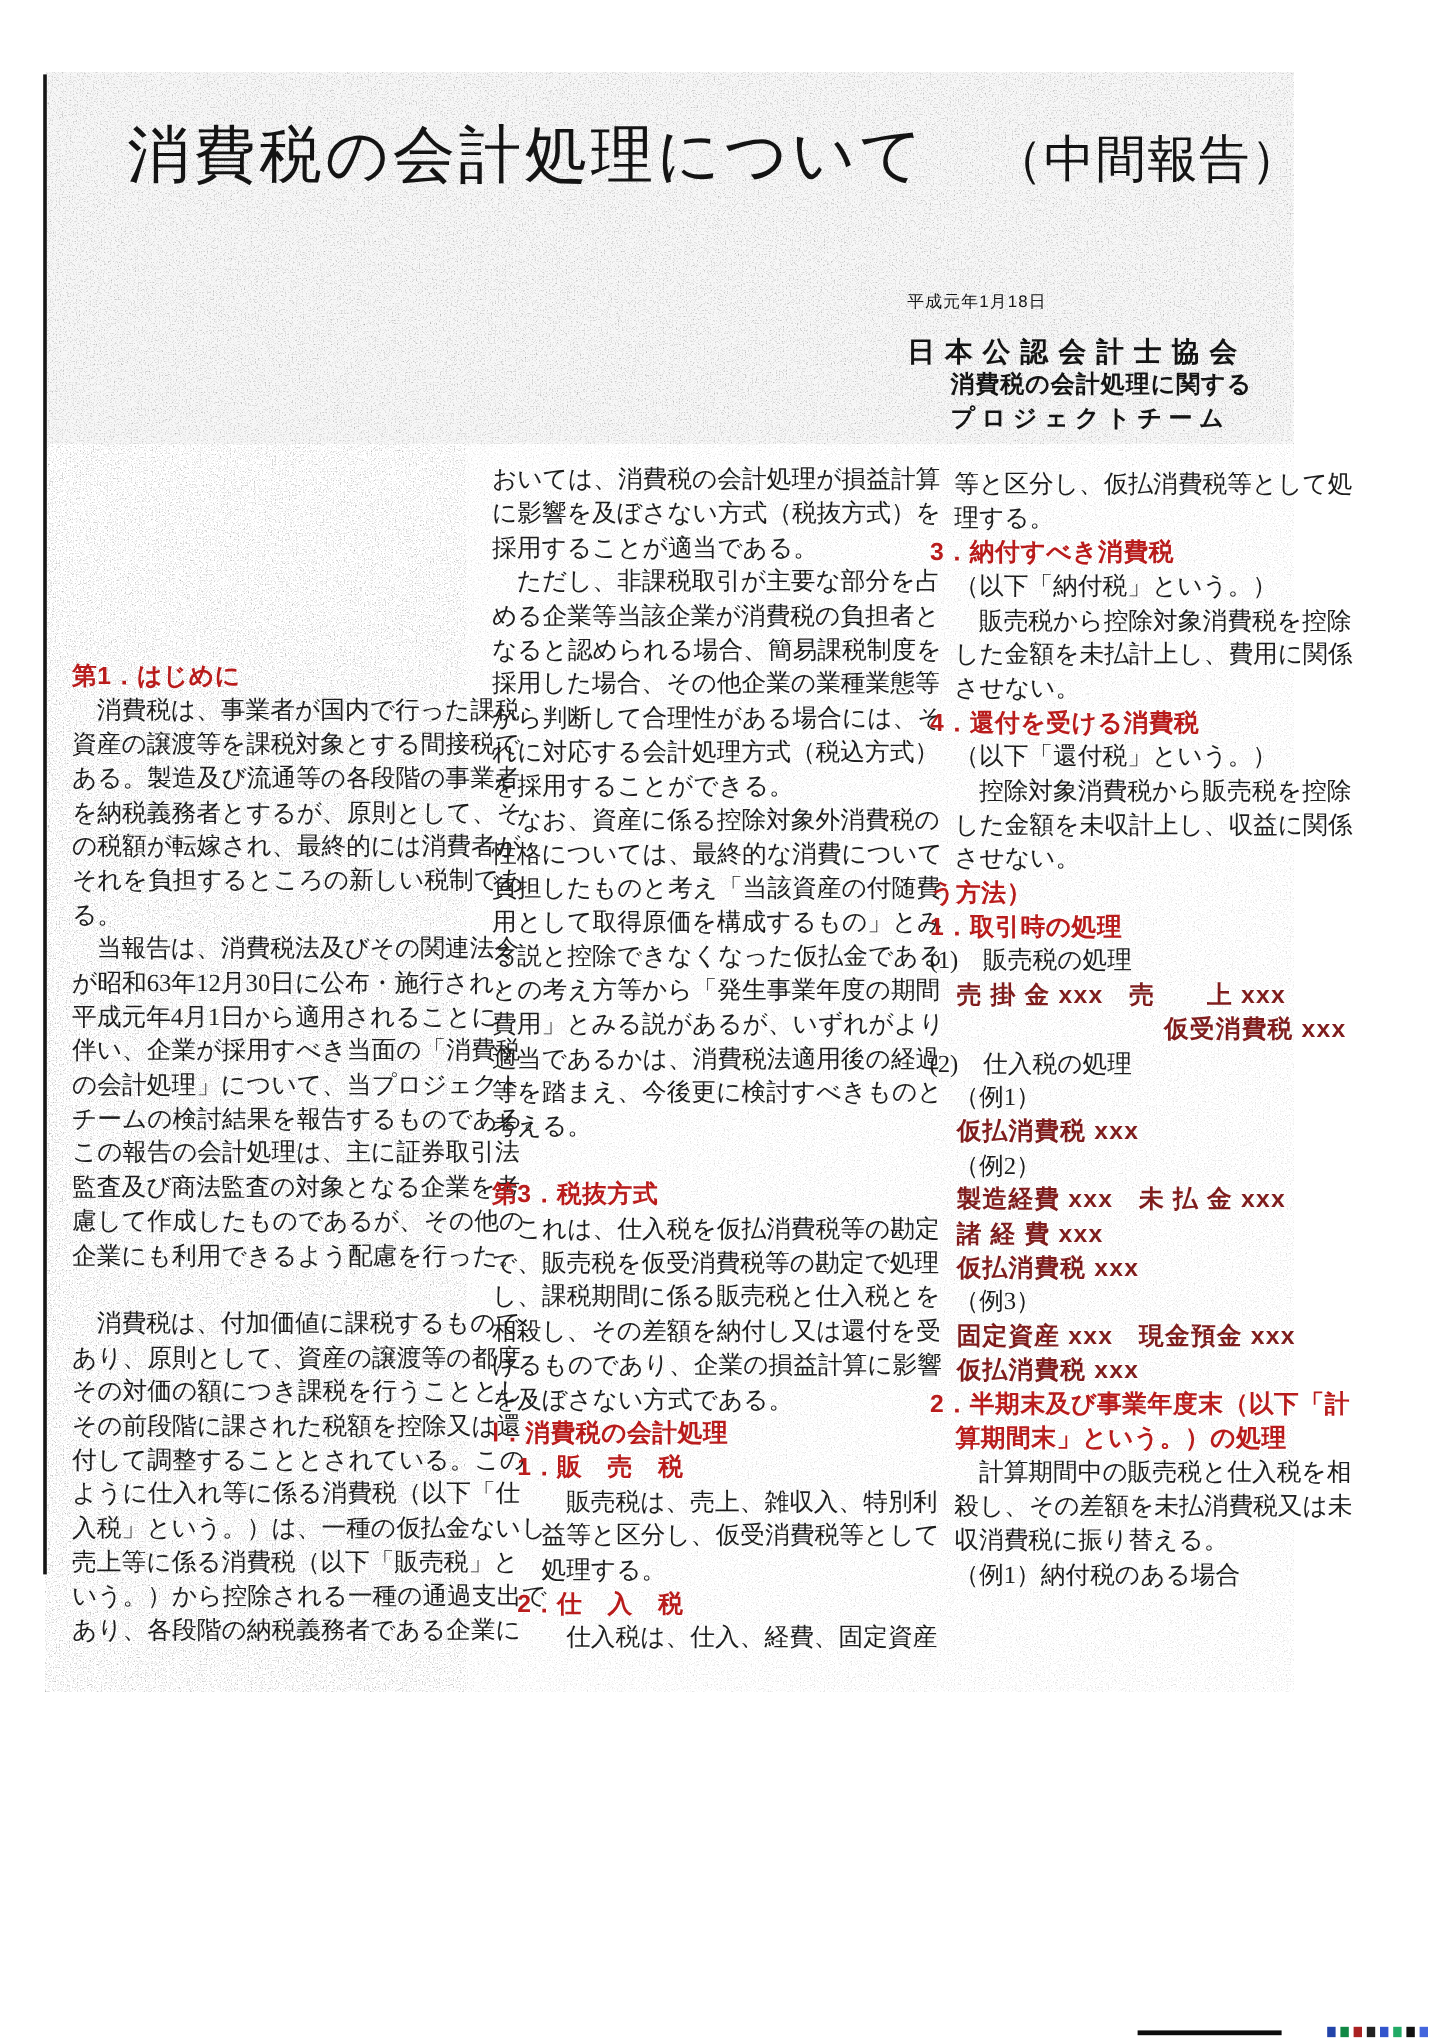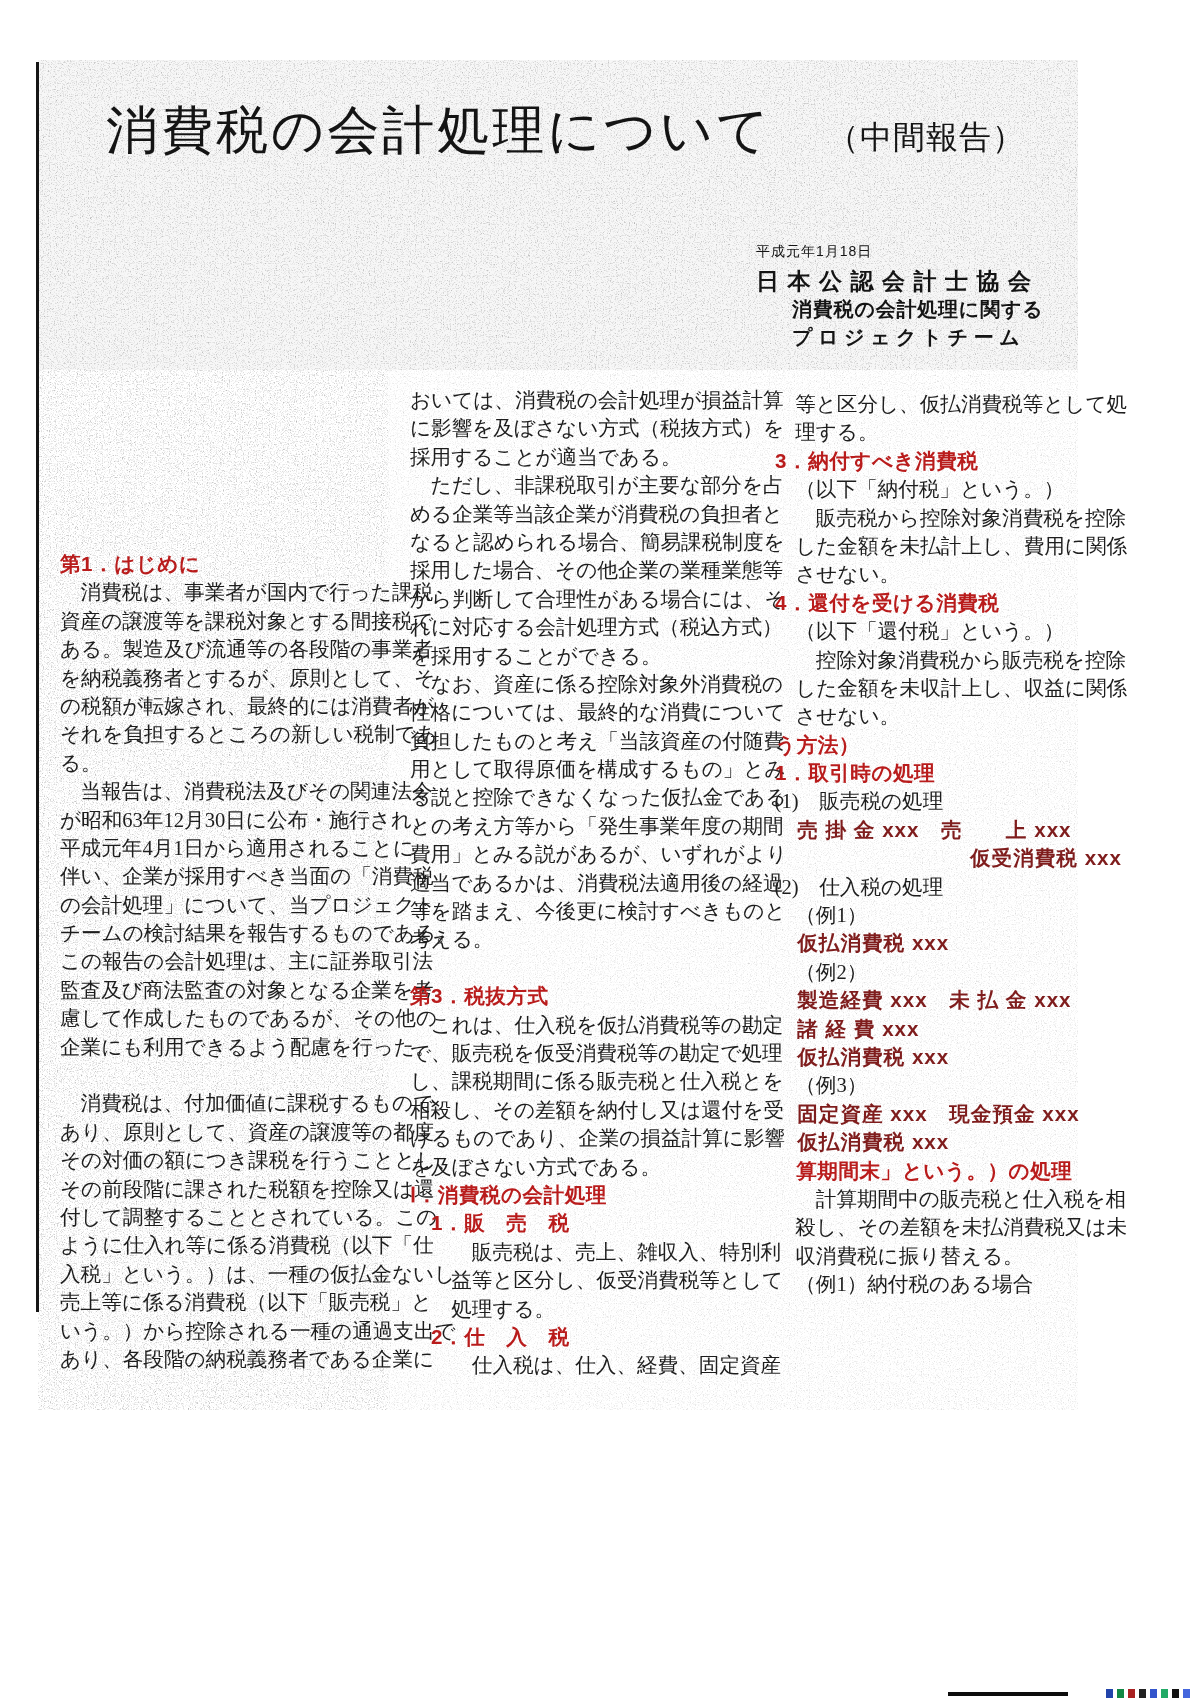--- a/index.html
+++ b/index.html
@@ -24,29 +24,29 @@
   .artifact-color-noise span{position:absolute;top:0;height:9px;display:block;}
   .title{
     position:absolute;left:106px;top:98px;margin:0;
     font-family:"Liberation Serif", serif;
     font-weight:400;
     font-size:52px;line-height:66px;
     letter-spacing:3px;
     white-space:nowrap;
     color:#141414;
   }
-  .title .title-sub{font-size:32px;letter-spacing:1px;}
+  .title .title-sub{font-size:42px;letter-spacing:1px;}
   .header-block{
     position:absolute;left:756px;top:238px;width:300px;
     font-family:"Liberation Sans", sans-serif;
     color:#141414;
     white-space:nowrap;
   }
   .hdr-date{font-size:14px;line-height:27px;font-weight:500;letter-spacing:1px;}
-  .hdr-org{font-size:23px;line-height:28px;font-weight:700;letter-spacing:8.5px;margin-top:2px;}
+  .hdr-org{font-size:23px;line-height:28px;font-weight:700;letter-spacing:8.5px;margin-top:14px;}
   .hdr-team{font-size:20px;line-height:28px;font-weight:700;letter-spacing:0.8px;margin-left:36px;}
   .hdr-team.spaced{letter-spacing:5.5px;}
   .col{
     position:absolute;width:348px;
     font-size:20.6px;
     color:#1d1d1d;
   }
   .col-left{left:60px;top:510px;margin-top:40px;}
   .col-middle{left:410px;top:386px;}
   .col-right{left:754px;top:390px;}
@@ -187,20 +187,21 @@
       <div class="line">　(2)　仕入税の処理</div>
       <div class="line">　　（例1）</div>
       <div class="line s-j">　　仮払消費税 xxx</div>
       <div class="line">　　（例2）</div>
       <div class="line s-j">　　製造経費 xxx　未 払 金 xxx</div>
       <div class="line s-j">　　諸 経 費 xxx</div>
       <div class="line s-j">　　仮払消費税 xxx</div>
       <div class="line">　　（例3）</div>
       <div class="line s-j">　　固定資産 xxx　現金預金 xxx</div>
       <div class="line s-j">　　仮払消費税 xxx</div>
+      <div class="line s-h">　2．半期末及び事業年度末（以下「計</div>
       <div class="line s-h">　　算期間末」という。）の処理</div>
       <div class="line">　　　計算期間中の販売税と仕入税を相</div>
       <div class="line">　　殺し、その差額を未払消費税又は未</div>
       <div class="line">　　収消費税に振り替える。</div>
       <div class="line">　　（例1）納付税のある場合</div>
     </div>
 
   <div class="artifact-bottom-line"></div>
   <div class="artifact-color-noise">
       <span style="left: 0px; width: 7px; background: rgb(34, 68, 170);"></span>

